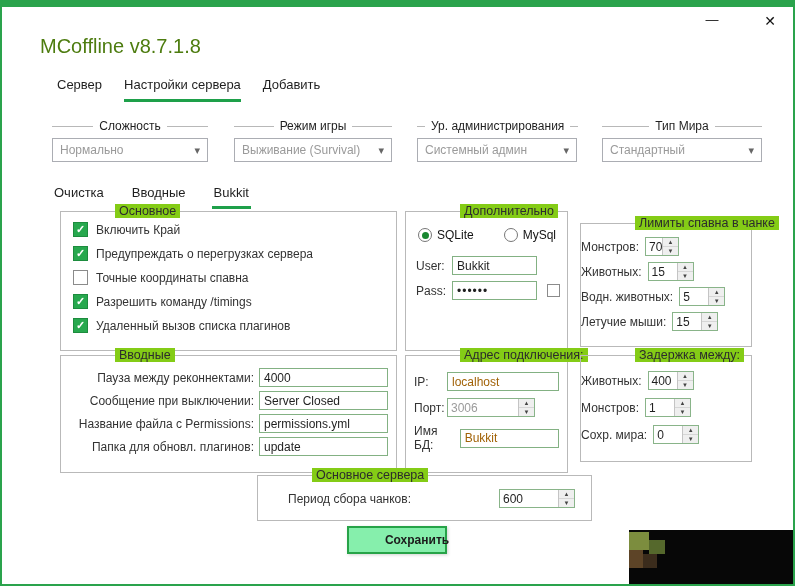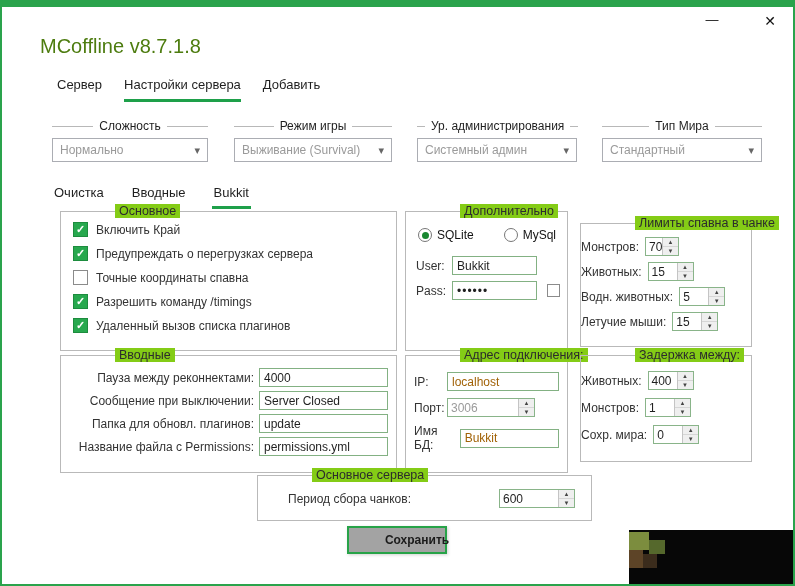--- a/index.html
+++ b/index.html
@@ -60,21 +60,21 @@
   .spin.dim .sval{color:#9b9b9b;}
   .spin .sbtns{display:flex;flex-direction:column;width:15px;border-left:1px solid #c4c4c4;flex:none;}
   .spin .sb{flex:1;display:flex;align-items:center;justify-content:center;font-size:6px;color:#444;background:#efefef;}
   .spin .sb.up{border-bottom:1px solid #d6d6d6;}
   
   .lim-row{display:flex;align-items:center;justify-content:flex-start;gap:6px;margin:0 10px 6px 0;font-size:12px;color:#333;}
   .addr-row{display:flex;align-items:center;justify-content:space-between;margin:0 8px 7px 8px;font-size:12px;color:#333;}
   
   .clean-row{display:flex;align-items:center;justify-content:space-between;padding:13px 16px 0 30px;font-size:12px;color:#333;}
   
-  .save-btn{position:absolute;left:345px;top:519px;width:100px;height:28px;box-sizing:border-box;background:#a3a3a3;
+  .save-btn{position:absolute;left:345px;top:519px;width:100px;height:28px;box-sizing:border-box;background:#86efac;
     border:2px solid #27a348;display:flex;align-items:center;justify-content:center;font-size:12px;font-weight:bold;color:#1b1b1b;
     box-shadow:1px 1px 3px rgba(0,0,0,.18);padding-left:40px;}
   
   .art{position:absolute;right:0;bottom:0;width:164px;height:54px;background:#070707;overflow:hidden;}
   .art .sq{position:absolute;}
 </style>
 </head>
 <body>
 
 <div class="window">
@@ -175,26 +175,26 @@
     <div class="frm">
       <div class="frm-row">
         <span class="lbl">Пауза между реконнектами:</span>
         <span class="txt grow">4000</span>
       </div>
       <div class="frm-row">
         <span class="lbl">Сообщение при выключении:</span>
         <span class="txt grow">Server Closed</span>
       </div>
       <div class="frm-row">
+        <span class="lbl">Название файла с Permissions:</span>
+        <span class="txt grow">permissions.yml</span>
+      </div>
+      <div class="frm-row">
         <span class="lbl">Папка для обновл. плагинов:</span>
         <span class="txt grow">update</span>
-      </div>
-      <div class="frm-row">
-        <span class="lbl">Название файла с Permissions:</span>
-        <span class="txt grow">permissions.yml</span>
       </div>
     </div>
   </div>
 
   <div class="fs" style="left:403px;top:204px;width:163px;height:140px;">
     <span class="lg">Дополнительно</span>
     <div class="radio-row">
       <span class="radio-item">
         <span class="radio on"></span>
         <span>SQLite</span>

